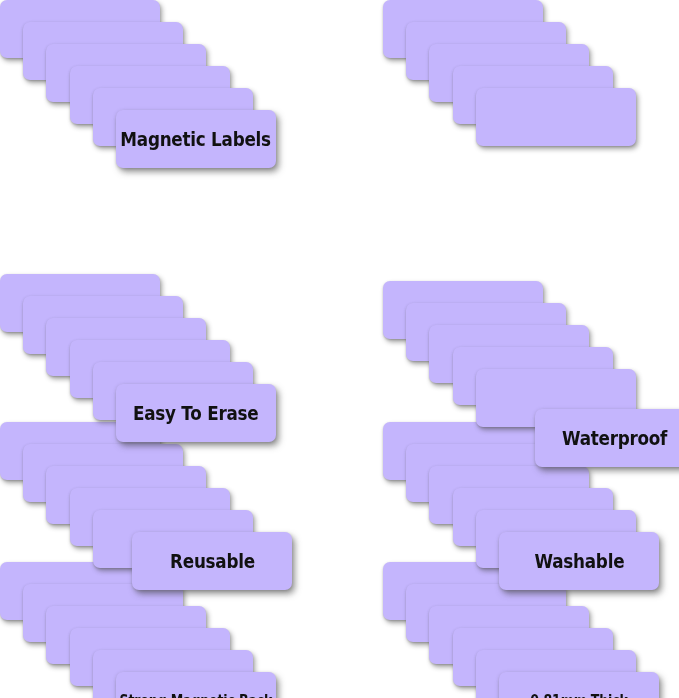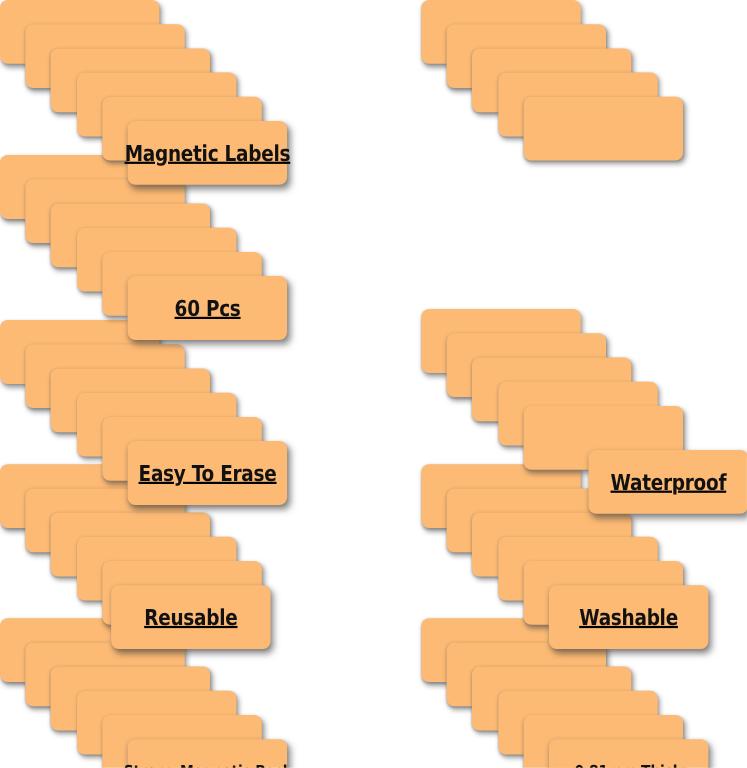--- a/index.html
+++ b/index.html
@@ -20,27 +20,26 @@
 
   
   .label-stack {
     position: absolute;
     width: 296px;
     height: 130px;
   }
 
   .label-card {
     position: absolute;
-    width: 145px;
+    width: 160px;
     height: 58px;
-    background: #fdba74;
+    background: #c4b5fd;
     border-radius: 7px;
     box-shadow: 2px 3px 5px rgba(60,60,60,0.48),
                 0px 1px 2px rgba(120,120,120,0.35);
-    text-decoration: underline;
   }
 
   
   .label-card.front {
     display: flex;
     align-items: center;
     justify-content: center;
     box-shadow: 3px 4px 6px rgba(55,55,55,0.52),
                 0px 1px 3px rgba(120,120,120,0.35);
   }
@@ -77,31 +76,21 @@
         <span class="label-text">Magnetic Labels</span>
       </div>
     </div>
     <div class="label-stack" style="left: 383px; top: 0px;">
       <div class="label-card" style="left: 0px; top: 0px; z-index: 1;"></div>
       <div class="label-card" style="left: 23.2px; top: 22px; z-index: 2;"></div>
       <div class="label-card" style="left: 46.4px; top: 44px; z-index: 3;"></div>
       <div class="label-card" style="left: 69.6px; top: 66px; z-index: 4;"></div>
       <div class="label-card" style="left: 92.8px; top: 88px; z-index: 5;"></div>
     </div>
-    <div class="label-stack" style="left: 0px; top: 140.5px;">
-      <div class="label-card" style="left: 0px; top: 0px; z-index: 1;"></div>
-      <div class="label-card" style="left: 23.2px; top: 22px; z-index: 2;"></div>
-      <div class="label-card" style="left: 46.4px; top: 44px; z-index: 3;"></div>
-      <div class="label-card" style="left: 69.6px; top: 66px; z-index: 4;"></div>
-      <div class="label-card" style="left: 92.8px; top: 88px; z-index: 5;"></div>
-      <div class="label-card front" style="left: 116px; top: 110px; z-index: 6;">
-        <span class="label-text">60 Pcs</span>
-      </div>
-    </div>
-    <div class="label-stack" style="left: 0px; top: 291px;">
+    <div class="label-stack" style="left: 0px; top: 274px;">
       <div class="label-card" style="left: 0px; top: 0px; z-index: 1;"></div>
       <div class="label-card" style="left: 23.2px; top: 22px; z-index: 2;"></div>
       <div class="label-card" style="left: 46.4px; top: 44px; z-index: 3;"></div>
       <div class="label-card" style="left: 69.6px; top: 66px; z-index: 4;"></div>
       <div class="label-card" style="left: 92.8px; top: 88px; z-index: 5;"></div>
       <div class="label-card front" style="left: 116px; top: 110px; z-index: 6;">
         <span class="label-text">Easy To Erase</span>
       </div>
     </div>
     <div class="label-stack" style="left: 383px; top: 281px;">
@@ -113,21 +102,21 @@
       <div class="label-card front" style="left: 116px; top: 128px; z-index: 6; margin-left: 36px;">
         <span class="label-text">Waterproof</span>
       </div>
     </div>
     <div class="label-stack" style="left: 0px; top: 421.5px;">
       <div class="label-card" style="left: 0px; top: 0px; z-index: 1;"></div>
       <div class="label-card" style="left: 23.2px; top: 22px; z-index: 2;"></div>
       <div class="label-card" style="left: 46.4px; top: 44px; z-index: 3;"></div>
       <div class="label-card" style="left: 69.6px; top: 66px; z-index: 4;"></div>
       <div class="label-card" style="left: 92.8px; top: 88px; z-index: 5;"></div>
-      <div class="label-card front" style="left: 101px; top: 110px; z-index: 6;">
+      <div class="label-card front" style="left: 132px; top: 110px; z-index: 6;">
         <span class="label-text">Reusable</span>
       </div>
     </div>
     <div class="label-stack" style="left: 383px; top: 421.5px;">
       <div class="label-card" style="left: 0px; top: 0px; z-index: 1;"></div>
       <div class="label-card" style="left: 23.2px; top: 22px; z-index: 2;"></div>
       <div class="label-card" style="left: 46.4px; top: 44px; z-index: 3;"></div>
       <div class="label-card" style="left: 69.6px; top: 66px; z-index: 4;"></div>
       <div class="label-card" style="left: 92.8px; top: 88px; z-index: 5;"></div>
       <div class="label-card front" style="left: 116px; top: 110px; z-index: 6;">

